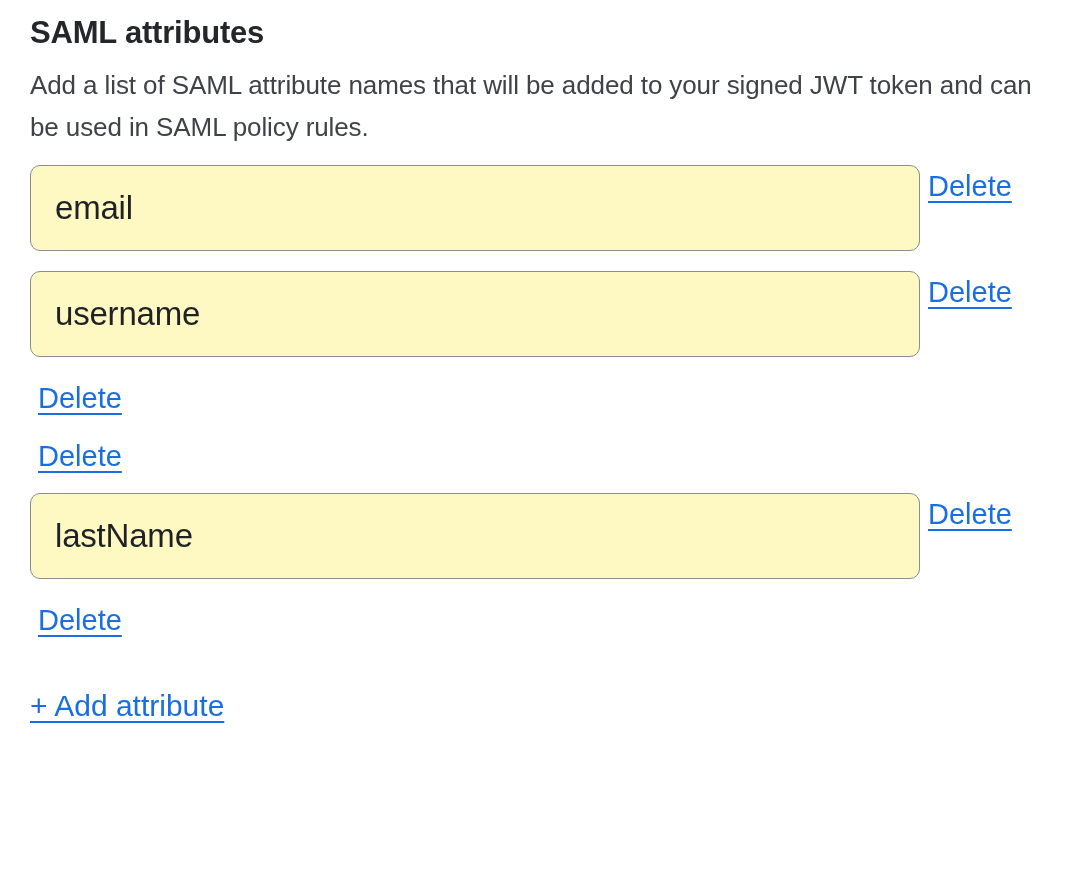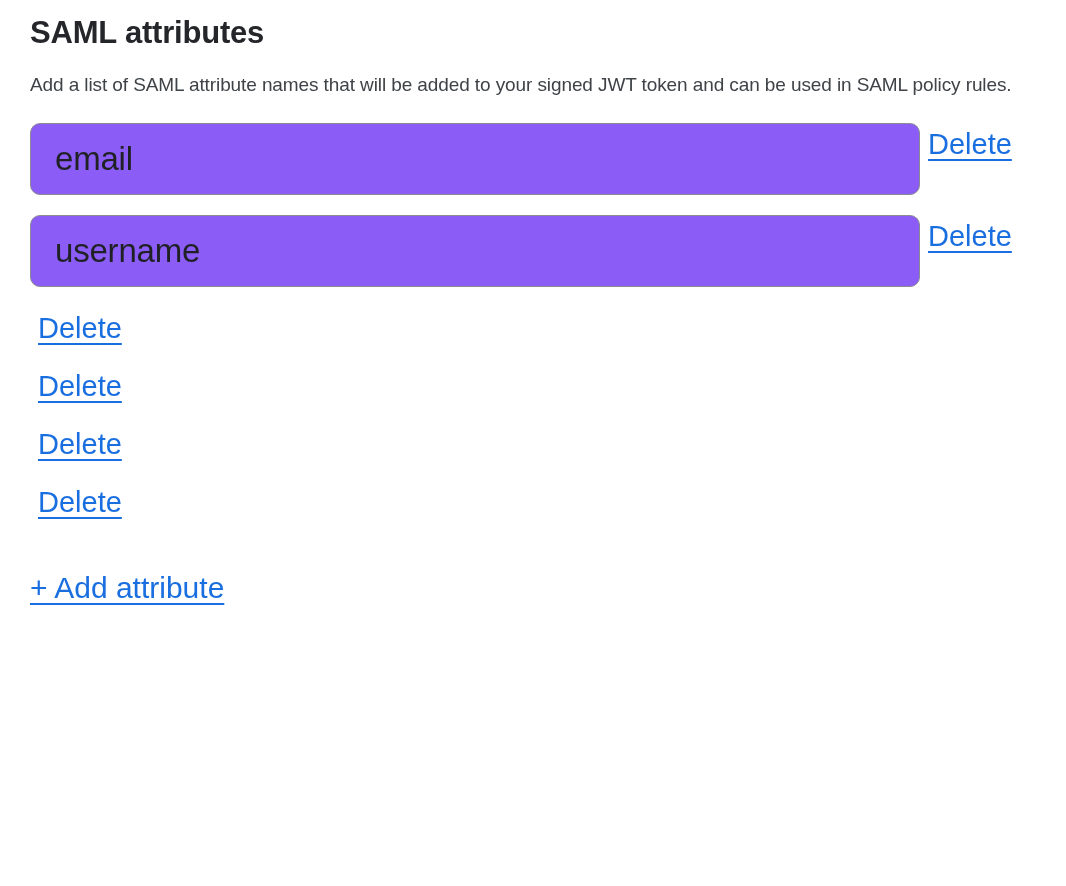--- a/index.html
+++ b/index.html
@@ -24,39 +24,39 @@
     margin-top: 14px;
     font-size: 31px;
     line-height: 38px;
     font-weight: 700;
     letter-spacing: -0.2px;
     color: var(--heading-text);
   }
   .section-desc {
     margin-top: 12px;
     max-width: 1012px;
-    font-size: 19px;
+    font-size: 26px;
     line-height: 42px;
     letter-spacing: -0.1px;
     color: var(--body-text);
   }
   .rows {
     margin-top: 17px;
   }
   .attr-row {
     display: flex;
     align-items: flex-start;
     margin-bottom: 20px;
   }
   .attr-input {
     width: 890px;
-    height: 72px;
+    height: 86px;
     border: 1px solid var(--input-border);
     border-radius: 10px;
-    background: #8b5cf6;
+    background: #fef9c3;
     padding: 0 24px;
     font-family: "Liberation Sans", sans-serif;
     font-size: 33px;
     letter-spacing: -0.2px;
     color: var(--input-text);
     outline: none;
   }
   .delete-link {
     margin-left: 8px;
     margin-top: 4px;
@@ -104,20 +104,21 @@
 
     <div class="attr-row">
       <a class="delete-link" href="#">Delete</a>
     </div>
 
     <div class="attr-row">
       <a class="delete-link" href="#">Delete</a>
     </div>
 
     <div class="attr-row">
+      <input class="attr-input" type="text" value="lastName" style="">
       <a class="delete-link" href="#">Delete</a>
     </div>
 
     <div class="attr-row">
       <a class="delete-link" href="#">Delete</a>
     </div>
 
   </div>
 
   <a class="add-link" href="#">+ Add attribute</a>

